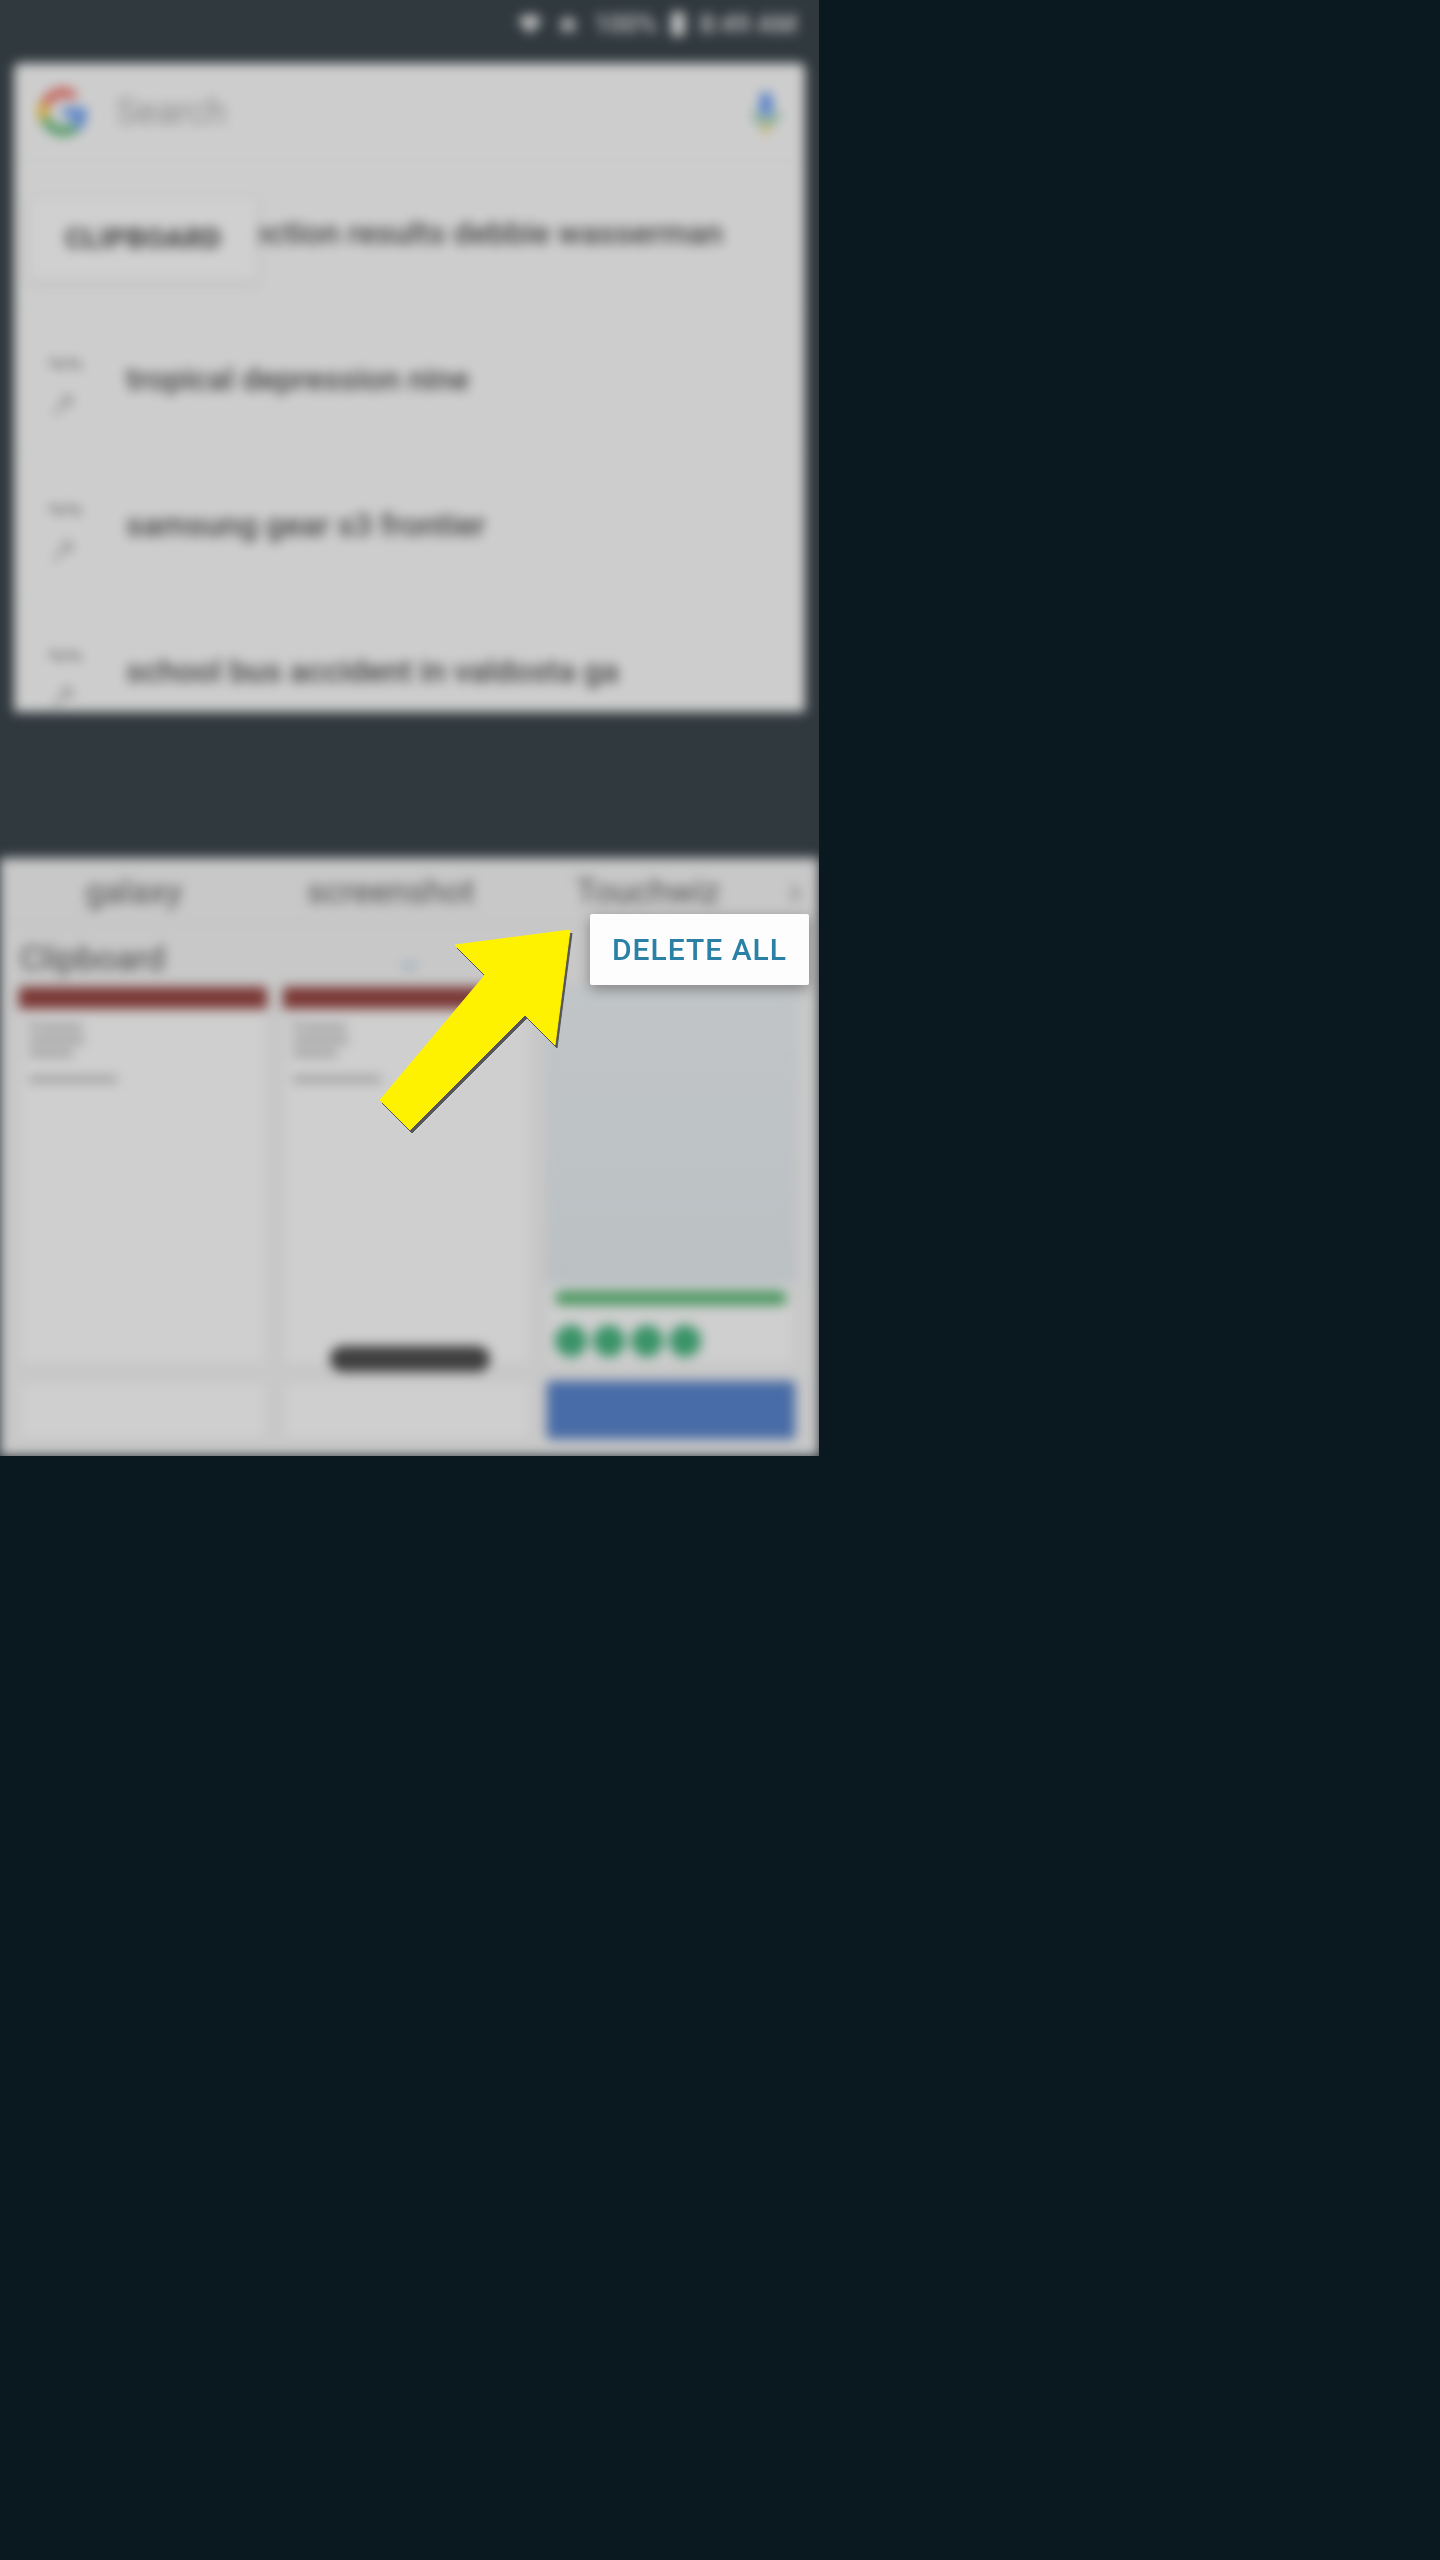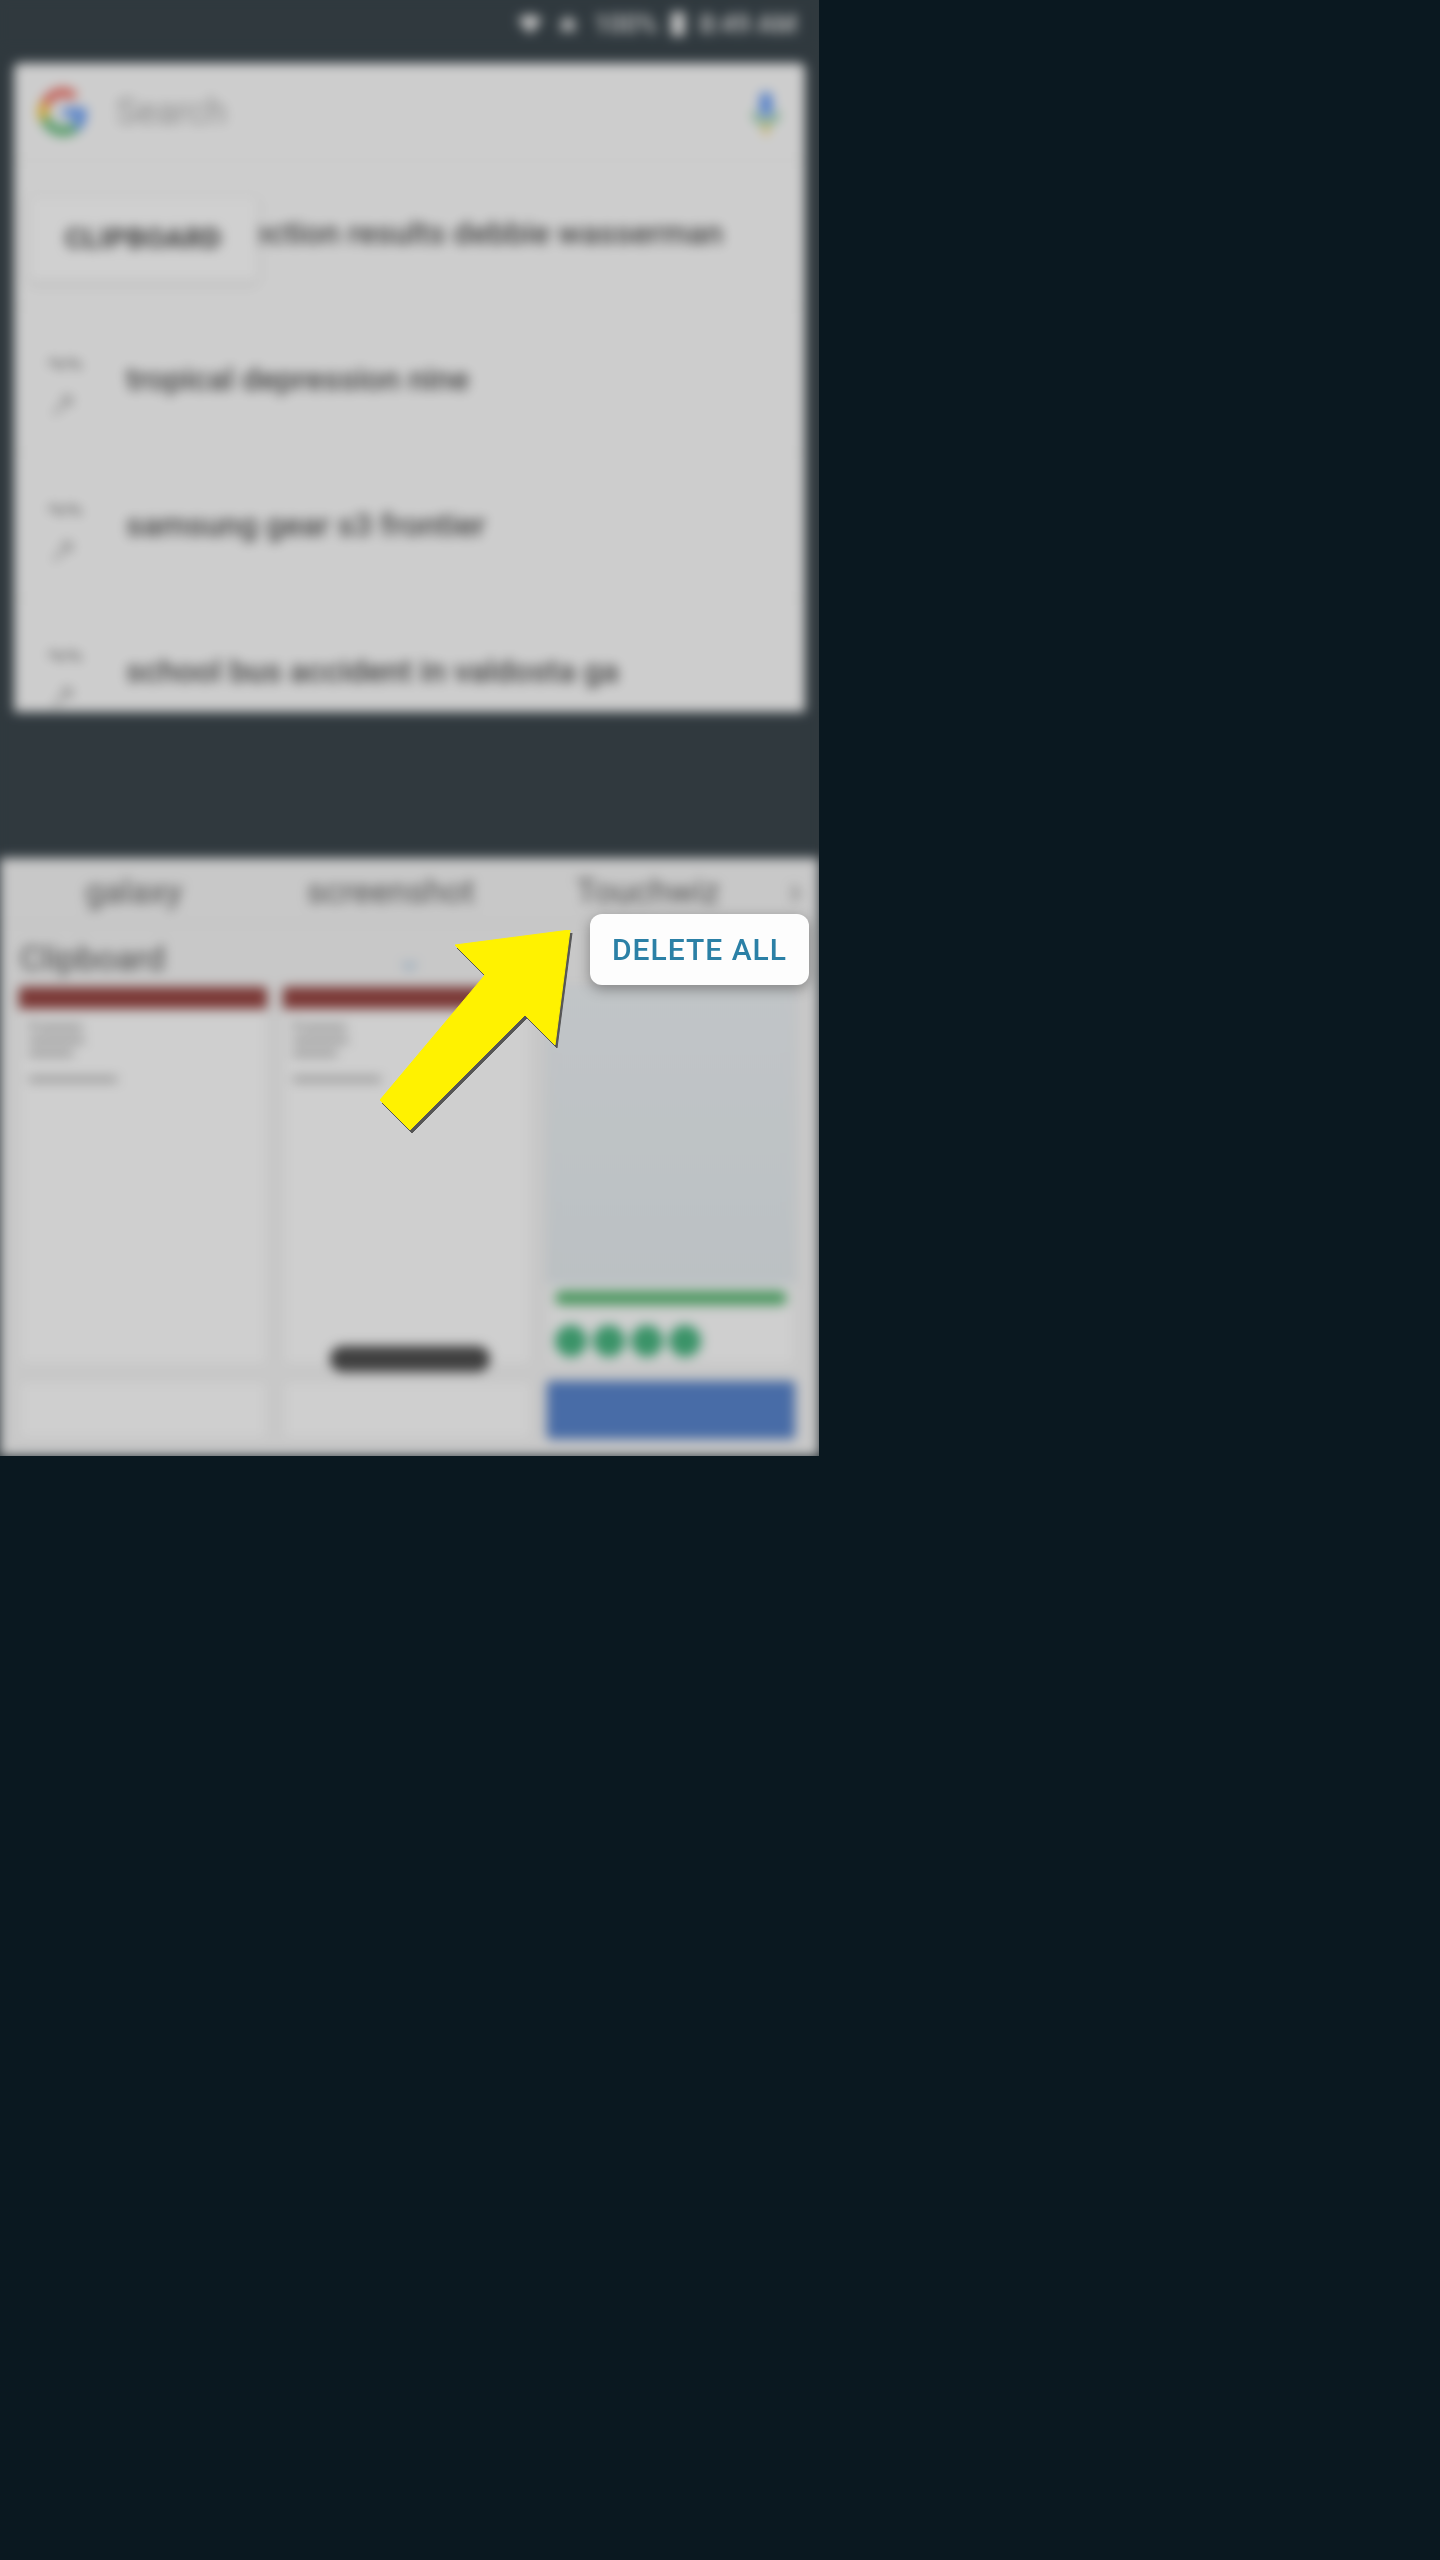--- a/index.html
+++ b/index.html
@@ -150,21 +150,21 @@
   .clip-card2 { width:250px; height:60px; background:#fdfdfd; border:1px solid #d8d8d8; border-radius:4px;}
   .clip-card2.blue { background:#2f66c0; }
   .pill { position:absolute; left:50%; bottom:84px; transform:translateX(-50%); width:160px; height:26px; background:#222; border-radius:13px;}
   
   .delete-pop {
     position: absolute;
     top: 914px;
     right: 10px;
     background: #fdfdfd;
     box-shadow: 0 4px 14px rgba(0,0,0,0.35);
-    border-radius: 12px;
+    border-radius: 2px;
     padding: 18px 22px;
     z-index: 20;
     font-size: 30px;
     font-weight: 500;
     color: #2b80a6;
     letter-spacing: 1px;
   }
   
   .arrow {
     position: absolute;

